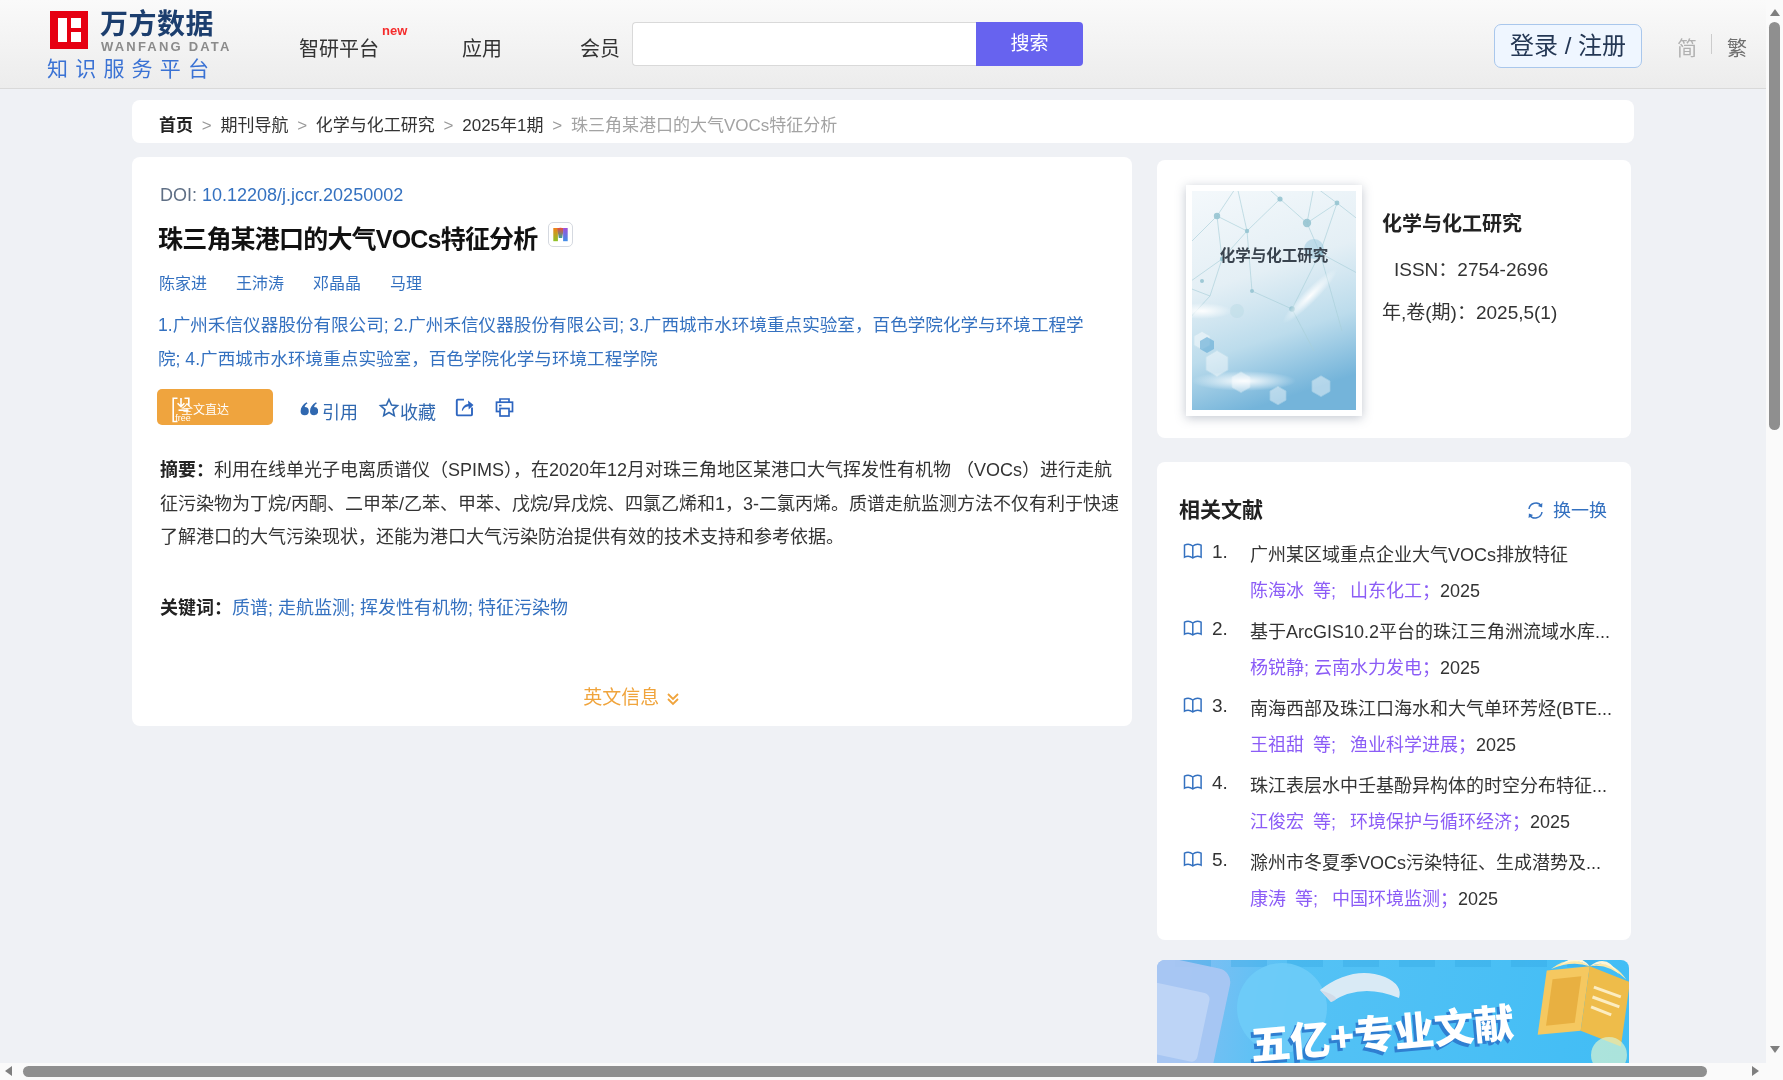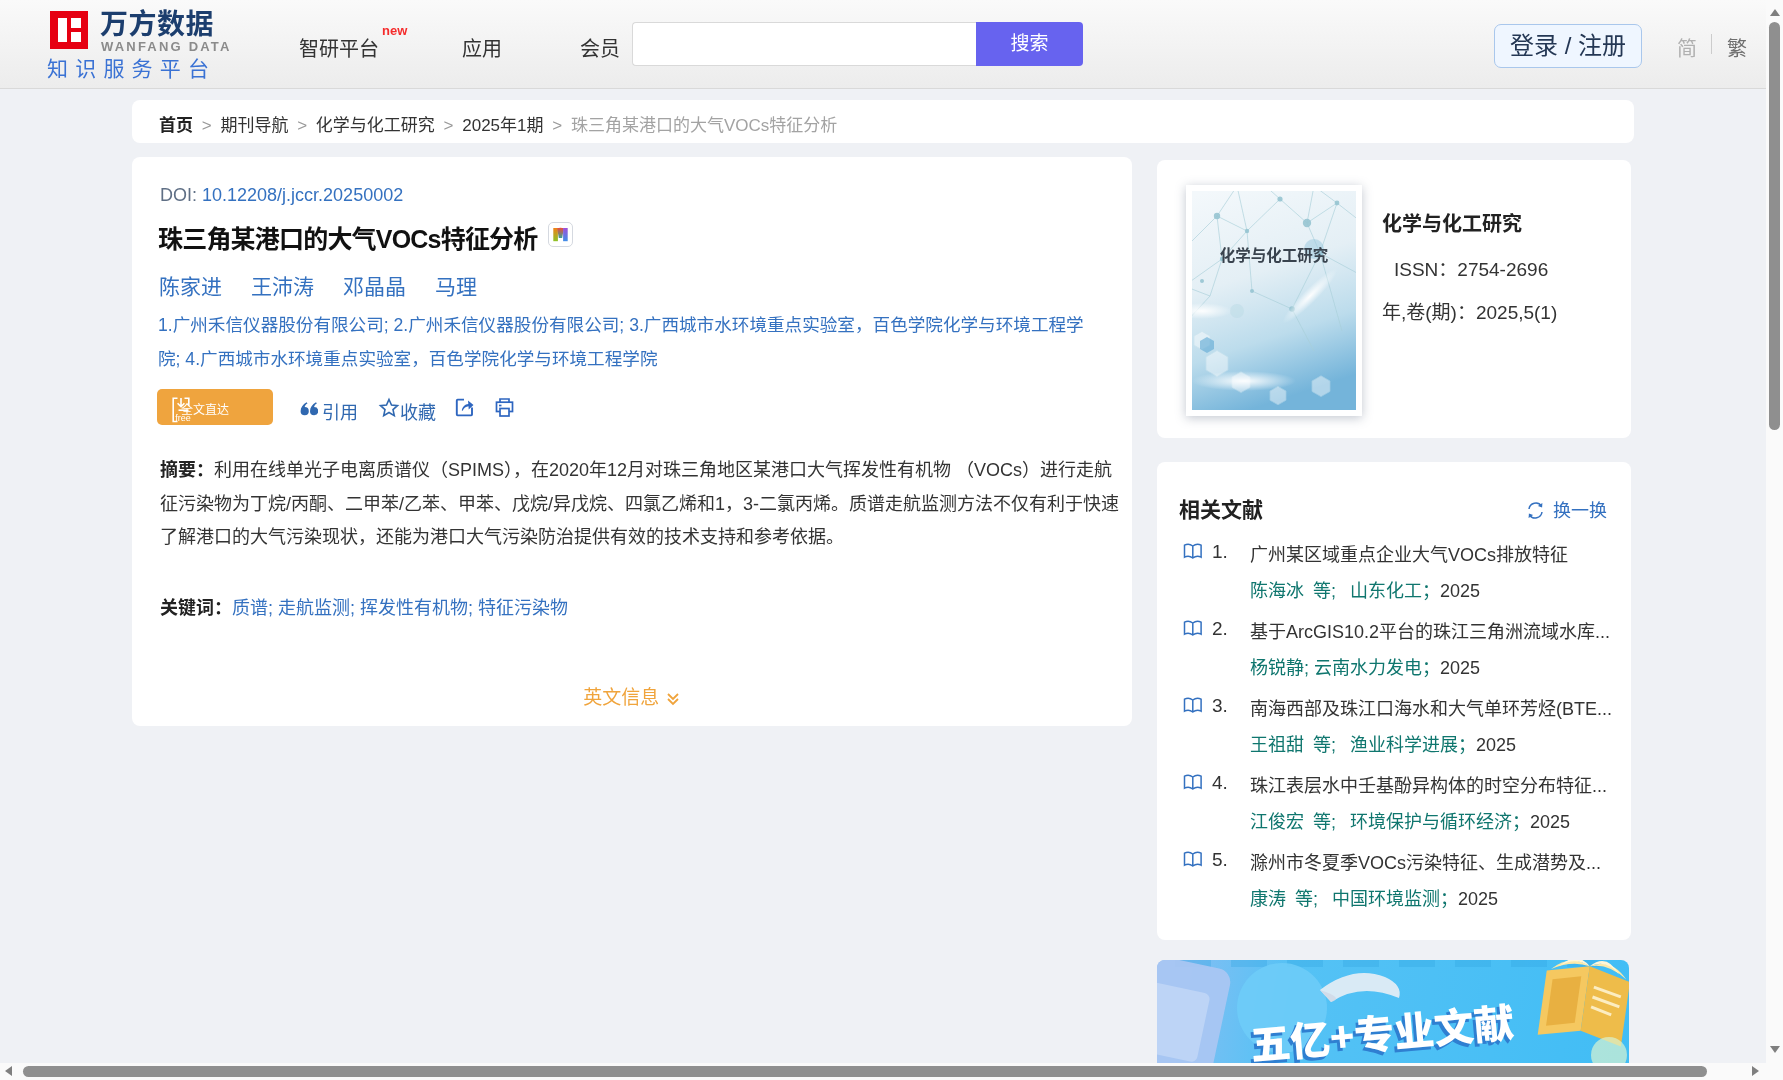--- a/index.html
+++ b/index.html
@@ -9,21 +9,21 @@
 #page { position:absolute; left:0; top:0; width:1766px; height:1063px;
   background:#eff1f5; overflow:hidden; }
 .abs { position:absolute; }
 .card { position:absolute; background:#fff; border-radius:8px; }
 .blue { color:#3471c0; }
 .rel-item { position:absolute; left:0; width:474px; }
 .bookicon { position:absolute; left:26px; top:3px; width:20px; height:17px; fill:none; stroke:#3471c0; stroke-width:1.5; }
 .relnum { position:absolute; left:55px; top:1px; font-size:19px; color:#333; }
 .reltitle { position:absolute; left:93px; top:0; font-size:18px; color:#333; white-space:nowrap; }
 .relauth { position:absolute; left:93px; top:36px; font-size:18px; white-space:nowrap; }
-.relauth .g { color:#0f766e; }
+.relauth .g { color:#8b5cf6; }
 .relauth .y { color:#333; }
 </style>
 </head>
 <body>
 <div id="page">
 
   <div class="abs" id="header" style="left:0;top:0;width:1766px;height:89px;
     background:linear-gradient(#fafafa,#ececec);border-bottom:1px solid #d9d9d9;">
 
     <svg class="abs" style="left:50px;top:11px;" width="38" height="38" viewBox="0 0 38 38">
@@ -86,21 +86,21 @@
             <stop offset="0" stop-color="#a04fd8"></stop>
               <stop offset="1" stop-color="#3f8fe8"></stop>
           </linearGradient>
         </defs>
         <rect x="4.3" y="5" width="4.6" height="13.2" fill="url(#m1)"></rect>
         <path d="M8.9 5 L11.5 11.6 L14.1 5 L11.5 5 Z" fill="url(#m2)"></path>
         <path d="M9.8 5 L11.5 14.8 L13.2 5" fill="none" stroke="url(#m2)" stroke-width="3.4"></path>
         <rect x="14.1" y="5" width="4.6" height="13.2" fill="url(#m3)"></rect>
       </svg>
     </div>
-    <div class="abs blue" style="left:27px;top:113px;font-size:21px;">
+    <div class="abs blue" style="left:27px;top:113px;font-size:16px;">
       <span style="margin-right:29px;">陈家进</span><span style="margin-right:29px;">王沛涛</span><span style="margin-right:29px;">邓晶晶</span><span>马理</span>
     </div>
     <div class="abs blue" style="left:26px;top:154px;font-size:17.6px;white-space:nowrap;">1.广州禾信仪器股份有限公司; 2.广州禾信仪器股份有限公司; 3.广西城市水环境重点实验室，百色学院化学与环境工程学</div>
     <div class="abs blue" style="left:26px;top:188px;font-size:17.6px;white-space:nowrap;">院; 4.广西城市水环境重点实验室，百色学院化学与环境工程学院</div>
 
     <div class="abs" style="left:25px;top:232px;width:116px;height:36px;background:#efa43e;border-radius:5px;color:#fff;">
       <svg class="abs" style="left:13px;top:6px;" width="22" height="31" viewBox="0 0 22 31">
         <g stroke="#fff" stroke-width="1.6" fill="none">
           <path d="M7.5 3.2 H3.2 V26.5 H7.5"></path>
           <path d="M14.5 3.2 H18.8 V11"></path>

